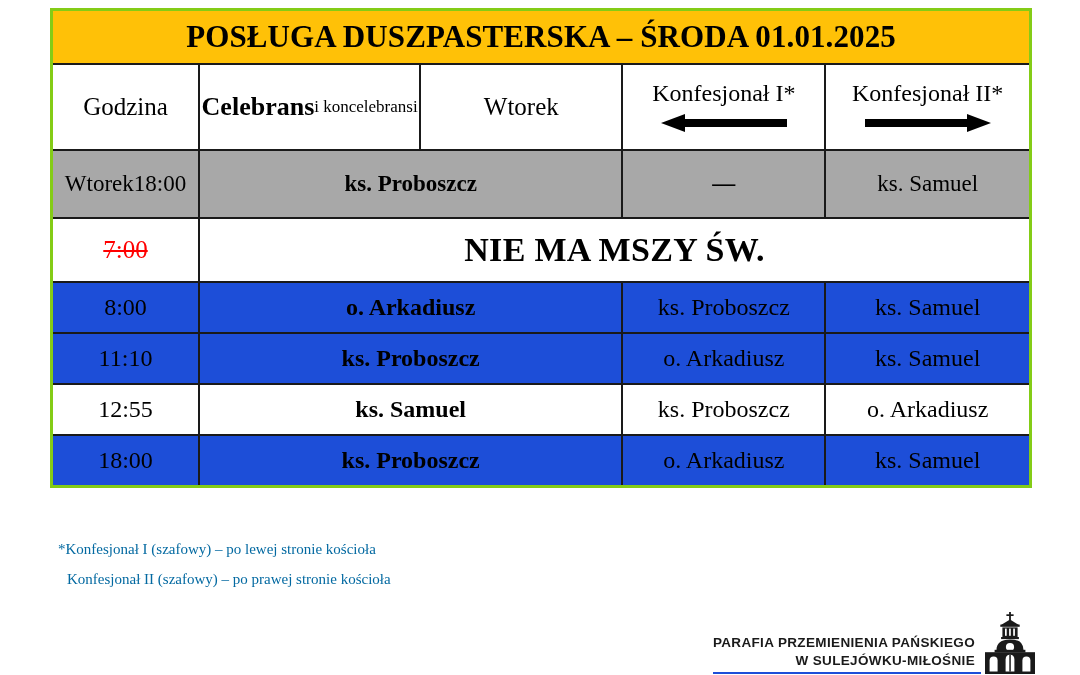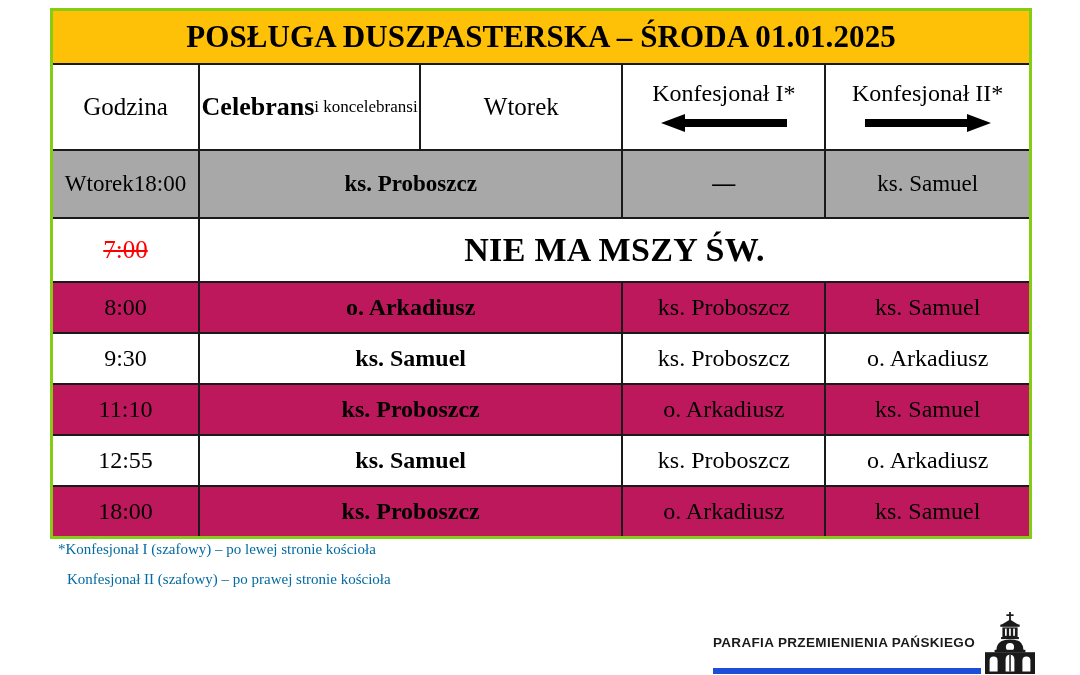--- a/index.html
+++ b/index.html
@@ -118,21 +118,21 @@
     font-weight: bold;
     font-size: 34px;
     letter-spacing: 0.3px;
   }
 
   
   .row-mass td {
     height: 49px;
     font-size: 24px;
   }
-  .row-mass.shade td { background: #be185d; }
+  .row-mass.shade td { background: #1d4ed8; }
   .row-mass.plain td { background: #ffffff; }
   .cell-time { font-size: 25px; }
   .cell-celebrans { font-weight: bold; font-size: 25px; }
   .cell-konf { font-size: 23px; }
 
   
   #footnotes {
     position: absolute;
     left: 58px;
     top: 541px;
@@ -158,22 +158,22 @@
     justify-content: flex-end;
   }
   .logo-textblock {
     text-align: right;
     font-family: "Liberation Sans", "DejaVu Sans", sans-serif;
     font-weight: bold;
     font-size: 13.5px;
     letter-spacing: 0.35px;
     line-height: 1.35;
     color: #1a1a1a;
-    padding-bottom: 16px;
-    border-bottom: 6px solid #1d4ed8;
+    padding-bottom: 2px;
+    border-bottom: 2px solid #1d4ed8;
     padding-right: 6px;
     white-space: nowrap;
   }
   .logo-mark {
     margin-left: 4px;
     margin-bottom: 0px;
     flex: 0 0 auto;
     line-height: 0;
   }
 </style>
@@ -246,26 +246,20 @@
         <td class="nomass-text" colspan="4">NIE MA MSZY ŚW.</td>
       </tr>
 
       <tr class="row-mass shade">
         <td class="cell-time">8:00</td>
         <td class="cell-celebrans" colspan="2">o. Arkadiusz</td>
         <td class="cell-konf">ks. Proboszcz</td>
         <td class="cell-konf">ks. Samuel</td>
       </tr>
 
-      <tr class="row-mass plain">
-        <td class="cell-time">9:30</td>
-        <td class="cell-celebrans" colspan="2">ks. Samuel</td>
-        <td class="cell-konf">ks. Proboszcz</td>
-        <td class="cell-konf">o. Arkadiusz</td>
-      </tr>
 
       <tr class="row-mass shade">
         <td class="cell-time">11:10</td>
         <td class="cell-celebrans" colspan="2">ks. Proboszcz</td>
         <td class="cell-konf">o. Arkadiusz</td>
         <td class="cell-konf">ks. Samuel</td>
       </tr>
 
       <tr class="row-mass plain">
         <td class="cell-time">12:55</td>
@@ -285,20 +279,21 @@
   </table>
 
   <div id="footnotes">
     <div class="footnote">*Konfesjonał I (szafowy) – po lewej stronie kościoła</div>
     <div class="footnote indent">Konfesjonał II (szafowy) – po prawej stronie kościoła</div>
   </div>
 
   <div id="parish-logo">
     <div class="logo-textblock">
       <div>PARAFIA PRZEMIENIENIA PAŃSKIEGO</div>
+      <div>W SULEJÓWKU-MIŁOŚNIE</div>
     </div>
     <div class="logo-mark">
       <svg width="50" height="62" viewBox="0 0 50 62" aria-hidden="true">
 
         <rect x="24.1" y="0" width="1.8" height="8" fill="#1a1a1a"></rect>
         <rect x="21.4" y="2.3" width="7.2" height="1.7" fill="#1a1a1a"></rect>
 
         <path d="M16 13 L25 7.4 L34 13 Z" fill="#1a1a1a"></path>
         <rect x="15.3" y="12.6" width="19.4" height="2.2" fill="#1a1a1a"></rect>
 

